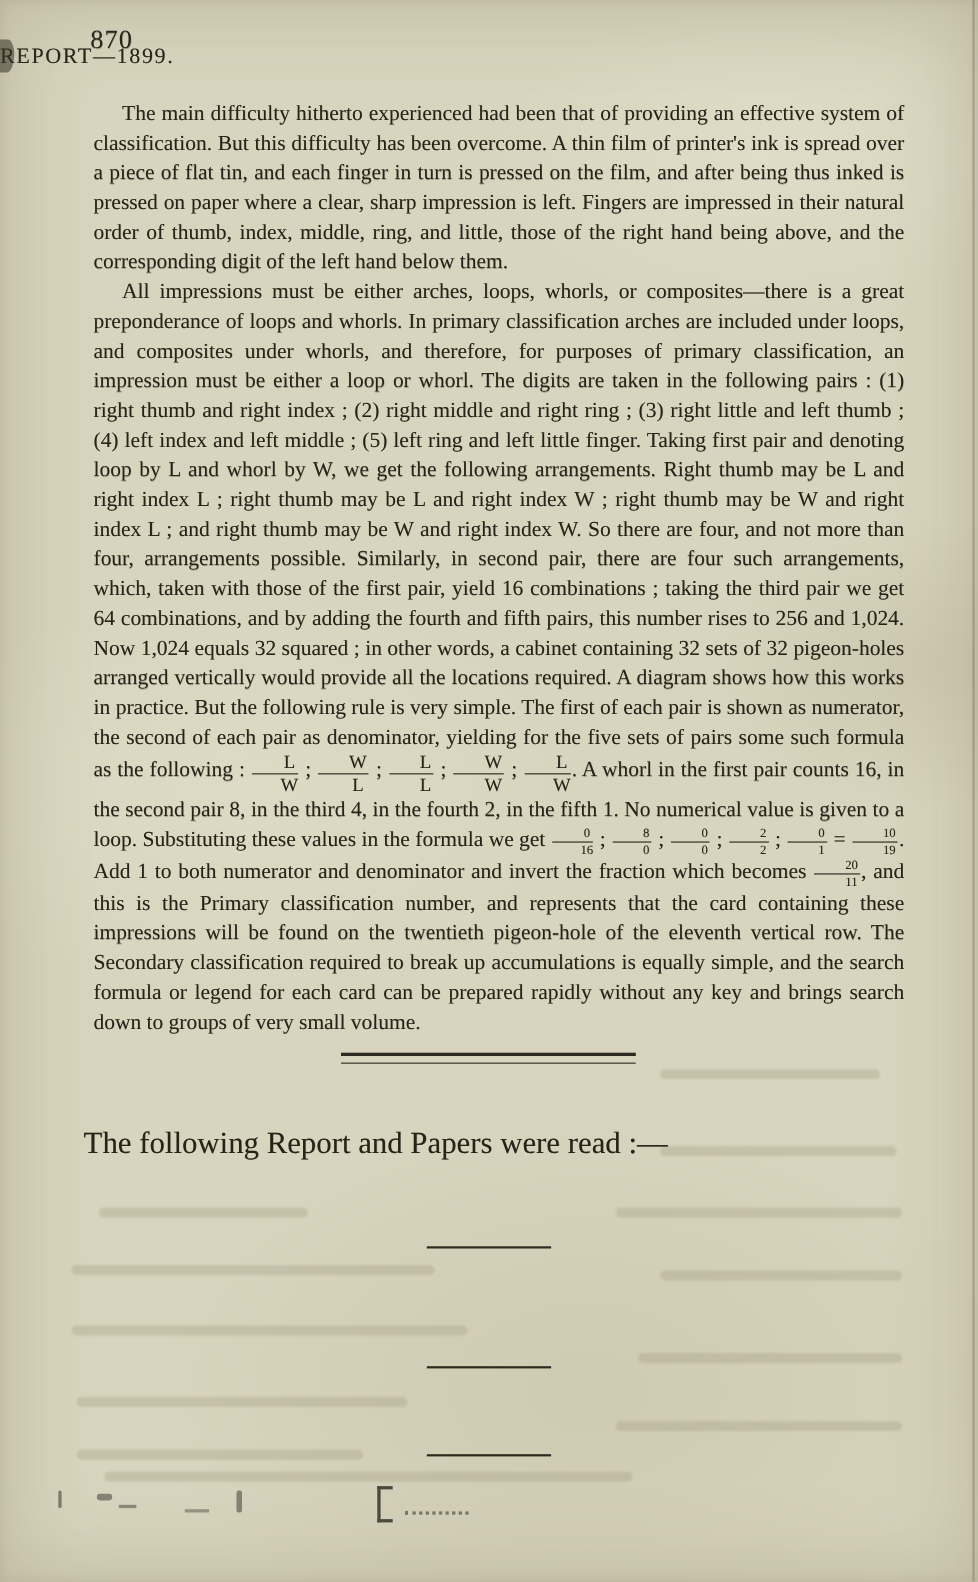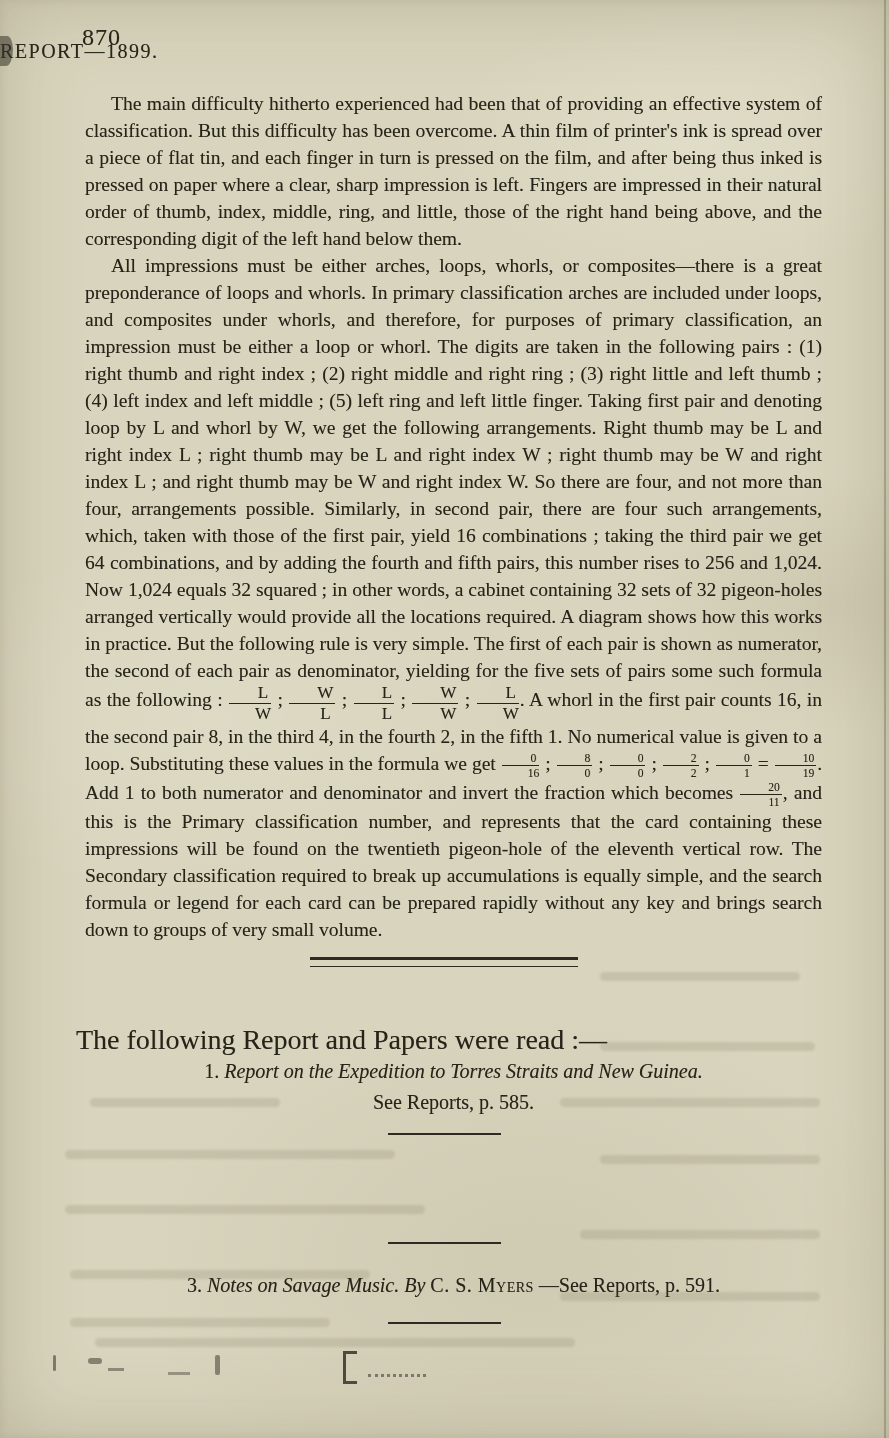--- a/index.html
+++ b/index.html
@@ -78,37 +78,26 @@
 
   <div class="body-text">
     <p class="para indent">The main difficulty hitherto experienced had been that of providing an effective system of classification. But this difficulty has been overcome. A thin film of printer's ink is spread over a piece of flat tin, and each finger in turn is pressed on the film, and after being thus inked is pressed on paper where a clear, sharp impression is left. Fingers are impressed in their natural order of thumb, index, middle, ring, and little, those of the right hand being above, and the corresponding digit of the left hand below them.</p>
     <p class="para indent">All impressions must be either arches, loops, whorls, or composites—there is a great preponderance of loops and whorls. In primary classification arches are included under loops, and composites under whorls, and therefore, for purposes of primary classification, an impression must be either a loop or whorl. The digits are taken in the following pairs : (1) right thumb and right index ; (2) right middle and right ring ; (3) right little and left thumb ; (4) left index and left middle ; (5) left ring and left little finger. Taking first pair and denoting loop by L and whorl by W, we get the following arrangements. Right thumb may be L and right index L ; right thumb may be L and right index W ; right thumb may be W and right index L ; and right thumb may be W and right index W. So there are four, and not more than four, arrangements possible. Similarly, in second pair, there are four such arrangements, which, taken with those of the first pair, yield 16 combinations ; taking the third pair we get 64 combinations, and by adding the fourth and fifth pairs, this number rises to 256 and 1,024. Now 1,024 equals 32 squared ; in other words, a cabinet containing 32 sets of 32 pigeon-holes arranged vertically would provide all the locations required. A diagram shows how this works in practice. But the following rule is very simple. The first of each pair is shown as numerator, the second of each pair as denominator, yielding for the five sets of pairs some such formula as the following : <span class="frac frac-lg"><span class="fnum">L</span><span class="fden">W</span></span> ; <span class="frac frac-lg"><span class="fnum">W</span><span class="fden">L</span></span> ; <span class="frac frac-lg"><span class="fnum">L</span><span class="fden">L</span></span> ; <span class="frac frac-lg"><span class="fnum">W</span><span class="fden">W</span></span> ; <span class="frac frac-lg"><span class="fnum">L</span><span class="fden">W</span></span>. A whorl in the first pair counts 16, in the second pair 8, in the third 4, in the fourth 2, in the fifth 1. No numerical value is given to a loop. Substituting these values in the formula we get <span class="frac frac-sm"><span class="fnum">0</span><span class="fden">16</span></span> ; <span class="frac frac-sm"><span class="fnum">8</span><span class="fden">0</span></span> ; <span class="frac frac-sm"><span class="fnum">0</span><span class="fden">0</span></span> ; <span class="frac frac-sm"><span class="fnum">2</span><span class="fden">2</span></span> ; <span class="frac frac-sm"><span class="fnum">0</span><span class="fden">1</span></span> = <span class="frac frac-sm"><span class="fnum">10</span><span class="fden">19</span></span>. Add 1 to both numerator and denominator and invert the fraction which becomes <span class="frac frac-sm"><span class="fnum">20</span><span class="fden">11</span></span>, and this is the Primary classification number, and represents that the card containing these impressions will be found on the twentieth pigeon-hole of the eleventh vertical row. The Secondary classification required to break up accumulations is equally simple, and the search formula or legend for each card can be prepared rapidly without any key and brings search down to groups of very small volume.</p>
   </div>
 
   <div class="double-rule"></div>
 
   <div class="intro-line">The following Report and Papers were read :—</div>
 
-  <div class="paper-item" id="paper-1">
-    <span>1.</span> 
-    <span class="ital">Report on the Expedition to Torres Straits and New Guinea.</span> <br>
-    <span>See Reports, p. 585.</span>
-  </div>
 
   <div class="rule-sm" id="rule-1"></div>
 
 
   <div class="rule-sm" id="rule-2"></div>
 
-  <div class="paper-item" id="paper-3">
-    <span>3.</span> 
-    <span class="ital">Notes on Savage Music.</span> 
-    <span class="ital">By</span> 
-    <span class="sc">C. S. Myers</span> <span>—See Reports, p. 591.</span>
-  </div>
 
   <div class="rule-sm" id="rule-3"></div>
 
   <div class="ghost" style="left:600px;top:972px;width:200px;height:9px;"></div>
   <div class="ghost" style="left:600px;top:1042px;width:215px;height:9px;"></div>
   <div class="ghost" style="left:90px;top:1098px;width:190px;height:9px;"></div>
   <div class="ghost" style="left:560px;top:1098px;width:260px;height:9px;"></div>
   <div class="ghost" style="left:65px;top:1150px;width:330px;height:9px;"></div>
   <div class="ghost" style="left:600px;top:1155px;width:220px;height:9px;"></div>
   <div class="ghost" style="left:65px;top:1205px;width:360px;height:9px;"></div>

